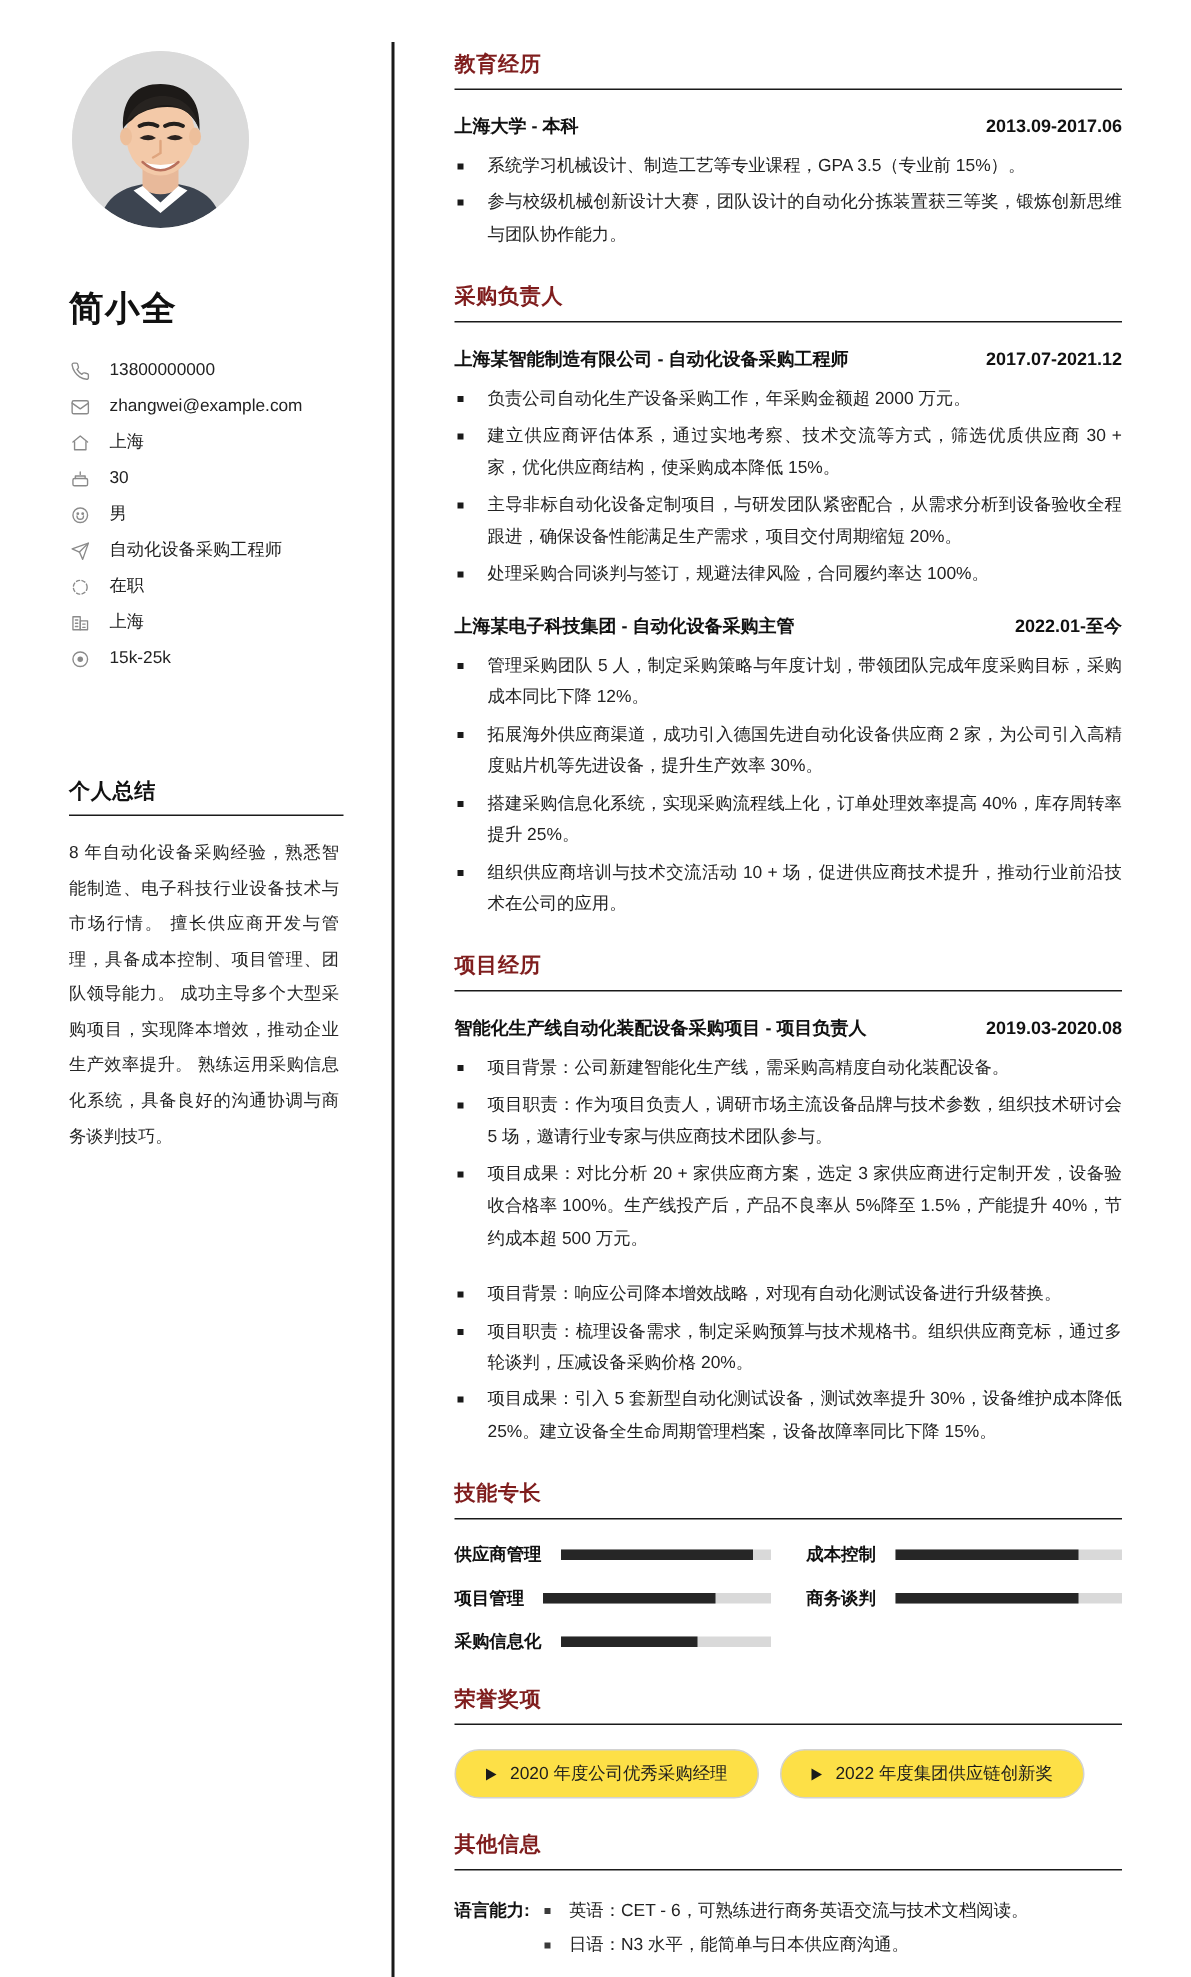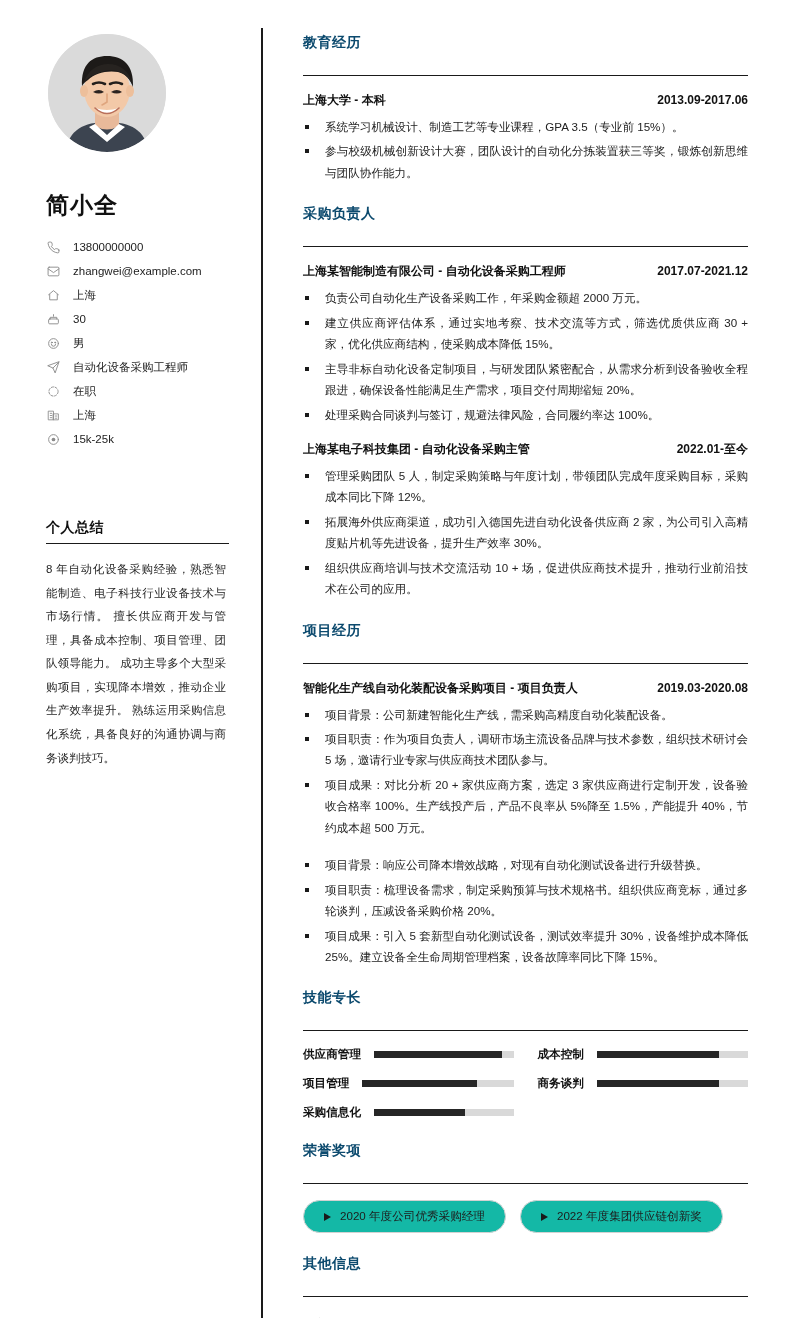--- a/index.html
+++ b/index.html
@@ -92,22 +92,22 @@
 
   
   .main {
     flex: 1 1 auto;
     padding: 34px 46px 24px 40px;
   }
   .section { margin-bottom: 22px; }
   .sec-heading {
     font-size: 14px;
     font-weight: bold;
-    color: #0c4a6e;
-    padding-bottom: 23px;
+    color: #7f1d1d;
+    padding-bottom: 7px;
     border-bottom: 1.4px solid #1a1a1a;
     letter-spacing: .5px;
   }
   .entry { margin-top: 16px; }
   .entry:first-of-type { margin-top: 15px; }
   .entry-head {
     display: flex;
     justify-content: space-between;
     align-items: baseline;
     gap: 12px;
@@ -183,21 +183,21 @@
   }
   .award-pill {
     border: 1px solid #d2d2d2;
     border-radius: 18px;
     padding: 8px 20px;
     font-size: 11.6px;
     color: #1d1d1d;
     display: flex;
     align-items: center;
     gap: 9px;
-    background: #14b8a6;
+    background: #fde047;
   }
   .tri-icon {
     width: 0; height: 0;
     border-left: 7px solid #1a1a1a;
     border-top: 4.5px solid transparent;
     border-bottom: 4.5px solid transparent;
     flex: 0 0 auto;
   }
 
   
@@ -414,20 +414,21 @@
       </div>
 
       <div class="entry">
         <div class="entry-head">
           <span class="entry-title">上海某电子科技集团 - 自动化设备采购主管</span>
           <span class="entry-date">2022.01-至今</span>
         </div>
         <ul class="bullets">
           <li>管理采购团队 5 人，制定采购策略与年度计划，带领团队完成年度采购目标，采购成本同比下降 12%。</li>
           <li>拓展海外供应商渠道，成功引入德国先进自动化设备供应商 2 家，为公司引入高精度贴片机等先进设备，提升生产效率 30%。</li>
+          <li>搭建采购信息化系统，实现采购流程线上化，订单处理效率提高 40%，库存周转率提升 25%。</li>
           <li>组织供应商培训与技术交流活动 10 + 场，促进供应商技术提升，推动行业前沿技术在公司的应用。</li>
         </ul>
       </div>
     </section>
 
     <section class="section">
       <div class="sec-heading">项目经历</div>
 
       <div class="entry">
         <div class="entry-head">

